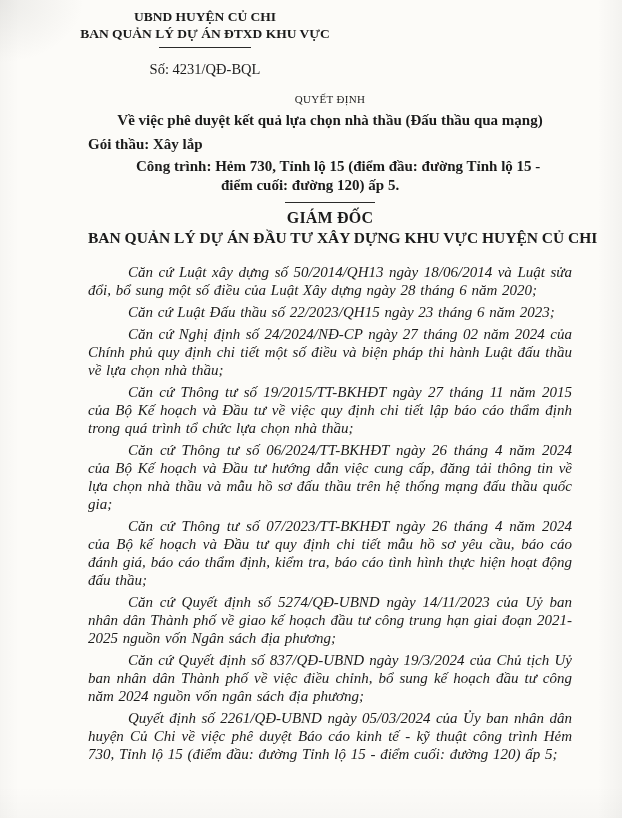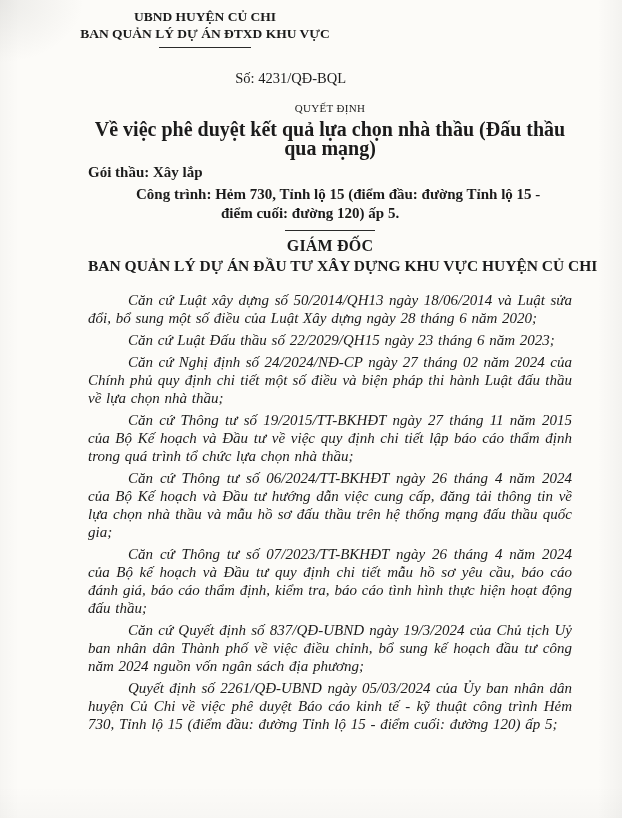--- a/index.html
+++ b/index.html
@@ -43,22 +43,21 @@
   }
   .rule {
     border: 0;
     border-top: 1.6px solid #2a2a2a;
     margin: 5px auto 6px auto;
   }
   .rule-left  { width: 92px; }
   .rule-right { width: 156px; }
   .doc-number {
     font-size: 14.5px;
-    margin-top: 22px;
-    text-align: right;
+    margin-top: 13px;
   }
   .date-line {
     font-style: italic;
     font-size: 14.5px;
     margin-top: 5px;
   }
   
   .content {
     margin: 0 50px 0 88px; 
   }
@@ -66,21 +65,21 @@
     text-align: center;
     font-weight: normal;
     font-size: 11px;
     line-height: 20px;
     margin-top: 11px;
     letter-spacing: 0.3px;
   }
   .title-subject {
     text-align: center;
     font-weight: bold;
-    font-size: 20px;
+    font-size: 15px;
     line-height: 19px;
     margin-top: 2px;
   }
   .package-line {
     font-weight: bold;
     font-size: 15px;
     line-height: 19px;
     margin-top: 5px;
   }
   .project-line {
@@ -143,24 +142,25 @@
     <div class="package-line">Gói thầu: Xây lắp</div>
     <div class="project-line">Công trình: Hẻm 730, Tỉnh lộ 15 (điểm đầu: đường Tỉnh lộ 15 - điểm cuối: đường 120) ấp 5.</div>
 
     <hr class="rule rule-mid">
 
     <div class="authority-1">GIÁM ĐỐC</div>
     <div class="authority-2">BAN QUẢN LÝ DỰ ÁN ĐẦU TƯ XÂY DỰNG KHU VỰC HUYỆN CỦ CHI</div>
 
     <div class="recitals">
       <p class="recital">Căn cứ Luật xây dựng số 50/2014/QH13 ngày 18/06/2014 và Luật sửa đổi, bổ sung một số điều của Luật Xây dựng ngày 28 tháng 6 năm 2020;</p>
-      <p class="recital">Căn cứ Luật Đấu thầu số 22/2029/QH15 ngày 23 tháng 6 năm 2023;</p>
+      <p class="recital">Căn cứ Luật Đấu thầu số 22/2023/QH15 ngày 23 tháng 6 năm 2023;</p>
       <p class="recital">Căn cứ Nghị định số 24/2024/NĐ-CP ngày 27 tháng 02 năm 2024 của Chính phủ quy định chi tiết một số điều và biện pháp thi hành Luật đấu thầu về lựa chọn nhà thầu;</p>
       <p class="recital">Căn cứ Thông tư số 19/2015/TT-BKHĐT ngày 27 tháng 11 năm 2015 của Bộ Kế hoạch và Đầu tư về việc quy định chi tiết lập báo cáo thẩm định trong quá trình tổ chức lựa chọn nhà thầu;</p>
       <p class="recital">Căn cứ Thông tư số 06/2024/TT-BKHĐT ngày 26 tháng 4 năm 2024 của Bộ Kế hoạch và Đầu tư hướng dẫn việc cung cấp, đăng tải thông tin về lựa chọn nhà thầu và mẫu hồ sơ đấu thầu trên hệ thống mạng đấu thầu quốc gia;</p>
       <p class="recital">Căn cứ Thông tư số 07/2023/TT-BKHĐT ngày 26 tháng 4 năm 2024 của Bộ kế hoạch và Đầu tư quy định chi tiết mẫu hồ sơ yêu cầu, báo cáo đánh giá, báo cáo thẩm định, kiểm tra, báo cáo tình hình thực hiện hoạt động đấu thầu;</p>
+      <p class="recital">Căn cứ Quyết định số 5274/QĐ-UBND ngày 14/11/2023 của Uỷ ban nhân dân Thành phố về giao kế hoạch đầu tư công trung hạn giai đoạn 2021-2025 nguồn vốn Ngân sách địa phương;</p>
       <p class="recital">Căn cứ Quyết định số 837/QĐ-UBND ngày 19/3/2024 của Chủ tịch Uỷ ban nhân dân Thành phố về việc điều chỉnh, bổ sung kế hoạch đầu tư công năm 2024 nguồn vốn ngân sách địa phương;</p>
       <p class="recital">Quyết định số 2261/QĐ-UBND ngày 05/03/2024 của Ủy ban nhân dân huyện Củ Chi về việc phê duyệt Báo cáo kinh tế - kỹ thuật công trình Hẻm 730, Tỉnh lộ 15 (điểm đầu: đường Tỉnh lộ 15 - điểm cuối: đường 120) ấp 5;</p>
 
     </div>
   </div>
 
 </div>
 
 </body></html>

